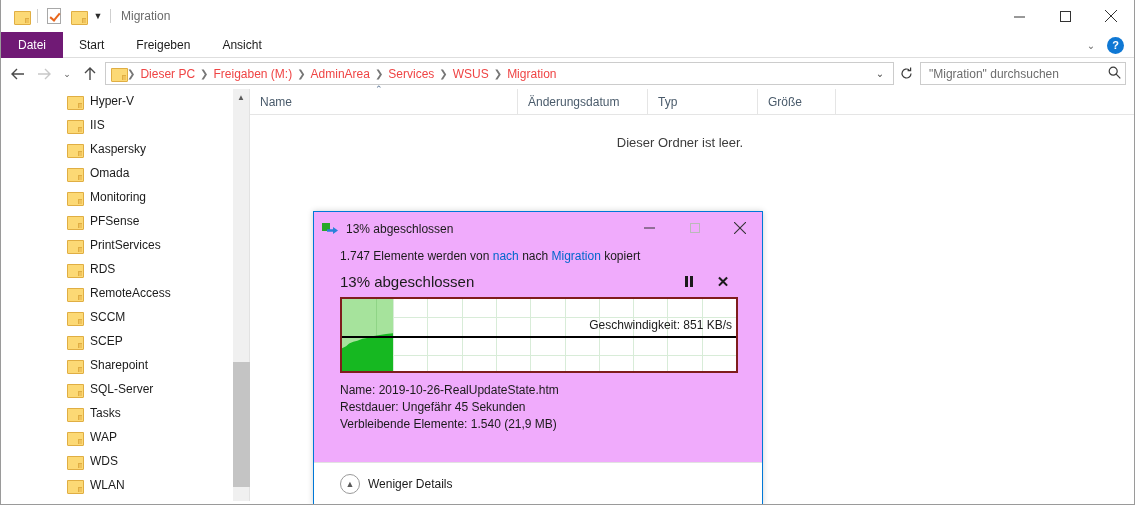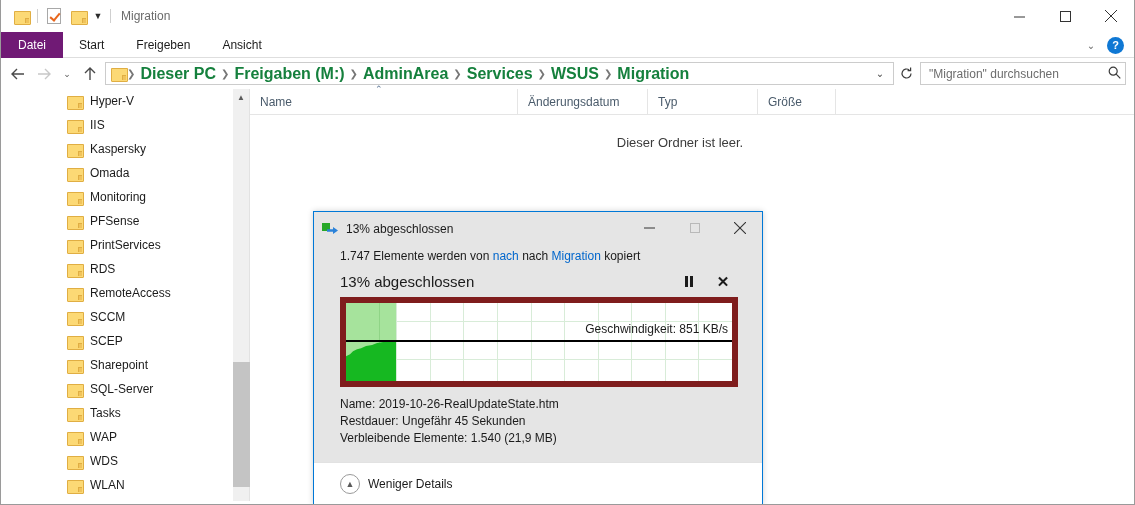--- a/index.html
+++ b/index.html
@@ -171,25 +171,24 @@
     height: 23px;
     border: 1px solid #cccccc;
     background: #ffffff;
     display: flex;
     align-items: center;
     padding: 0 4px 0 5px;
     margin-left: 2px;
     min-width: 0;
   }
   .crumb {
-    font-size: 16px;
-    color: #15803d;
+    font-size: 12px;
+    color: #ef4444;
     padding: 0 4px;
     white-space: nowrap;
-    font-weight: bold;
   }
   .crumb-sep {
     color: #767676;
     font-size: 10px;
     padding: 0 1px;
     line-height: 1;
   }
   .addr-spacer { flex: 1; }
   .addr-drop {
     color: #4a4a4a; font-size: 10px;
@@ -308,21 +307,21 @@
     color: #3c3c3c;
     margin-top: 20px;
     width: 860px;
   }
 
   
   .copy-dialog {
     position: absolute;
     left: 312px; top: 211px;
     width: 450px; height: 294px;
-    background: #e5e5e5;
+    background: #f0abfc;
     border: 1px solid #0078d7;
     box-shadow: 0 0 6px rgba(0,0,0,0.18);
     overflow: hidden;
   }
   .cd-titlebar {
     height: 33px;
     display: flex;
     align-items: center;
     padding-left: 8px;
     position: relative;
@@ -386,22 +385,22 @@
     border-right: 3px solid #1b1b1b;
   }
   .cancel-glyph {
     font-size: 15px;
     font-weight: bold;
     line-height: 1;
   }
 
   .graph-wrap {
     margin-top: 5px;
-    width: 398px; height: 90px;
-    border: 6px solid #7f1d1d;
+    width: 398px; height: 76px;
+    border: 2px solid #7f1d1d;
     background: #ffffff;
     position: relative;
     overflow: hidden;
     padding-left: 40px;
   }
   .graph-grid {
     position: absolute;
     left: 0; top: 0; right: 0; bottom: 0;
   }
   .gv {

